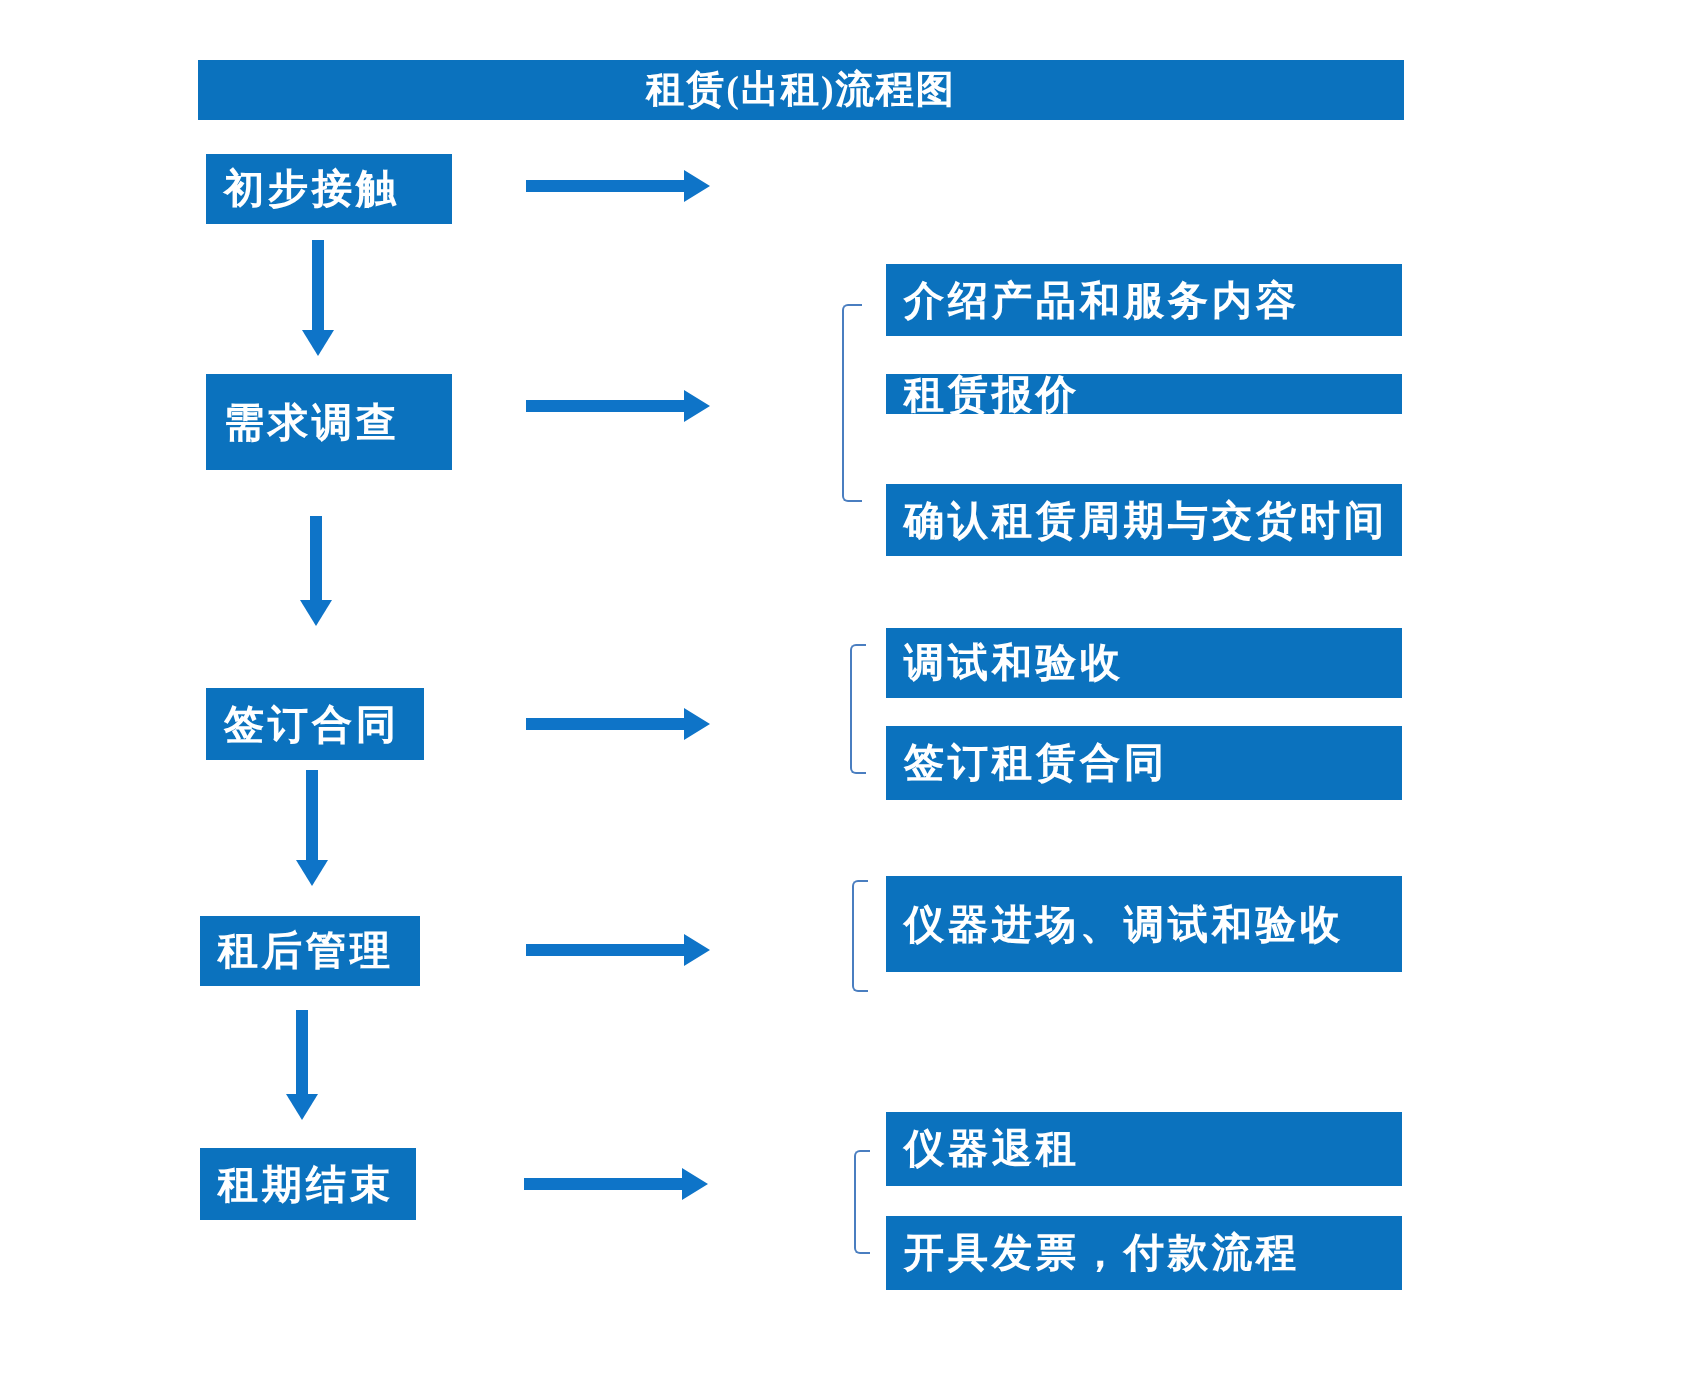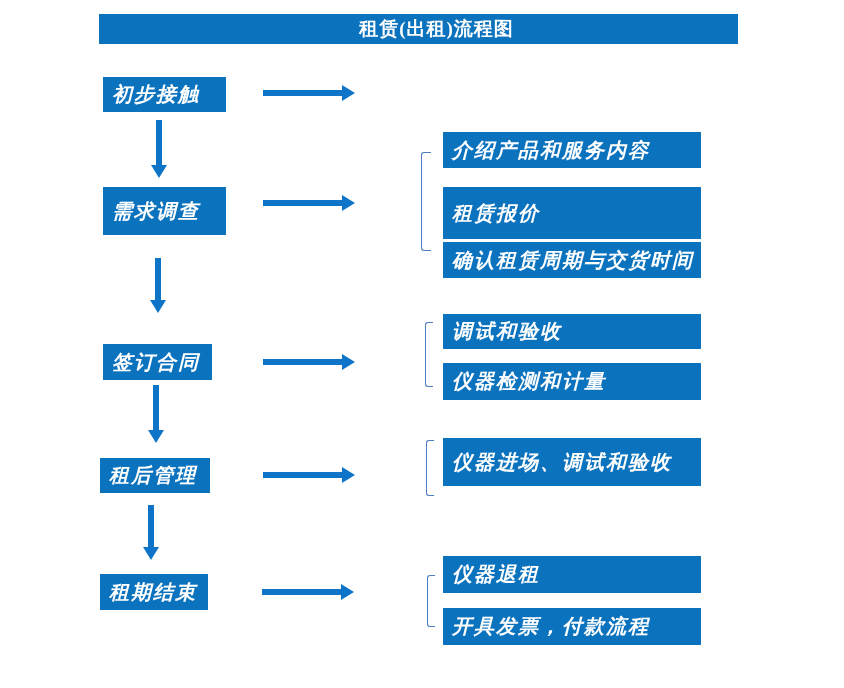--- a/index.html
+++ b/index.html
@@ -8,30 +8,30 @@
     --bracket-blue:#4a7ec0;
     --text-white:#ffffff;
     --bg:#ffffff;
   }
   html,body{margin:0;padding:0;background:var(--bg);}
   .canvas{
     position:relative;width:844px;height:688px;background:var(--bg);
     font-family:"Liberation Serif","DejaVu Serif",serif;overflow:hidden;
   }
   .title-bar{
-    position:absolute;left:99px;top:14px;width:603px;height:30px;
+    position:absolute;left:99px;top:30px;width:603px;height:30px;
     background:var(--box-blue);color:var(--text-white);
     font-size:19px;font-weight:bold;letter-spacing:1px;
-    display:flex;align-items:center;justify-content:center;white-space:nowrap;padding-left:36px;
+    display:flex;align-items:center;justify-content:center;white-space:nowrap;
   }
   .box{
     position:absolute;background:var(--box-blue);color:var(--text-white);
     font-size:20px;font-weight:bold;letter-spacing:2px;
     display:flex;align-items:center;padding-left:9px;box-sizing:border-box;
-    white-space:nowrap;overflow:hidden;font-style:italic;
+    white-space:nowrap;overflow:hidden;
   }
   .detail{left:443px;width:258px;}
   
   .harrow{position:absolute;width:92px;height:16px;}
   .harrow .hshaft{position:absolute;left:0;top:5px;right:11px;height:6px;background:var(--arrow-blue);}
   .harrow .hhead{position:absolute;right:0;top:0;width:0;height:0;
     border-top:8px solid transparent;border-bottom:8px solid transparent;
     border-left:13px solid var(--arrow-blue);}
   
   .varrow{position:absolute;width:16px;}
@@ -53,24 +53,24 @@
 
   <div class="title-bar">租赁(出租)流程图</div>
 
   <div class="box" style="left:103px;top:77px;width:123px;height:35px">初步接触</div>
   <div class="box" style="left:103px;top:187px;width:123px;height:48px">需求调查</div>
   <div class="box" style="left:103px;top:344px;width:109px;height:36px">签订合同</div>
   <div class="box" style="left:100px;top:458px;width:110px;height:35px">租后管理</div>
   <div class="box" style="left:100px;top:574px;width:108px;height:36px">租期结束</div>
 
   <div class="box detail" style="top:132px;height:36px">介绍产品和服务内容</div>
-  <div class="box detail" style="top:187px;height:52px">租赁报价</div>
+  <div class="box detail" style="top:187px;height:20px">租赁报价</div>
   <div class="box detail" style="top:242px;height:36px">确认租赁周期与交货时间</div>
   <div class="box detail" style="top:314px;height:35px">调试和验收</div>
-  <div class="box detail" style="top:363px;height:37px">仪器检测和计量</div>
+  <div class="box detail" style="top:363px;height:37px">签订租赁合同</div>
   <div class="box detail" style="top:438px;height:48px">仪器进场、调试和验收</div>
   <div class="box detail" style="top:608px;height:37px">开具发票，付款流程</div>
   <div class="box detail" style="top:556px;height:37px">仪器退租</div>
 
   <div class="harrow" style="left:263px;top:85px">
     <div class="hshaft"></div>
     <div class="hhead"></div>
   </div>
   <div class="harrow" style="left:263px;top:195px">
     <div class="hshaft"></div>

